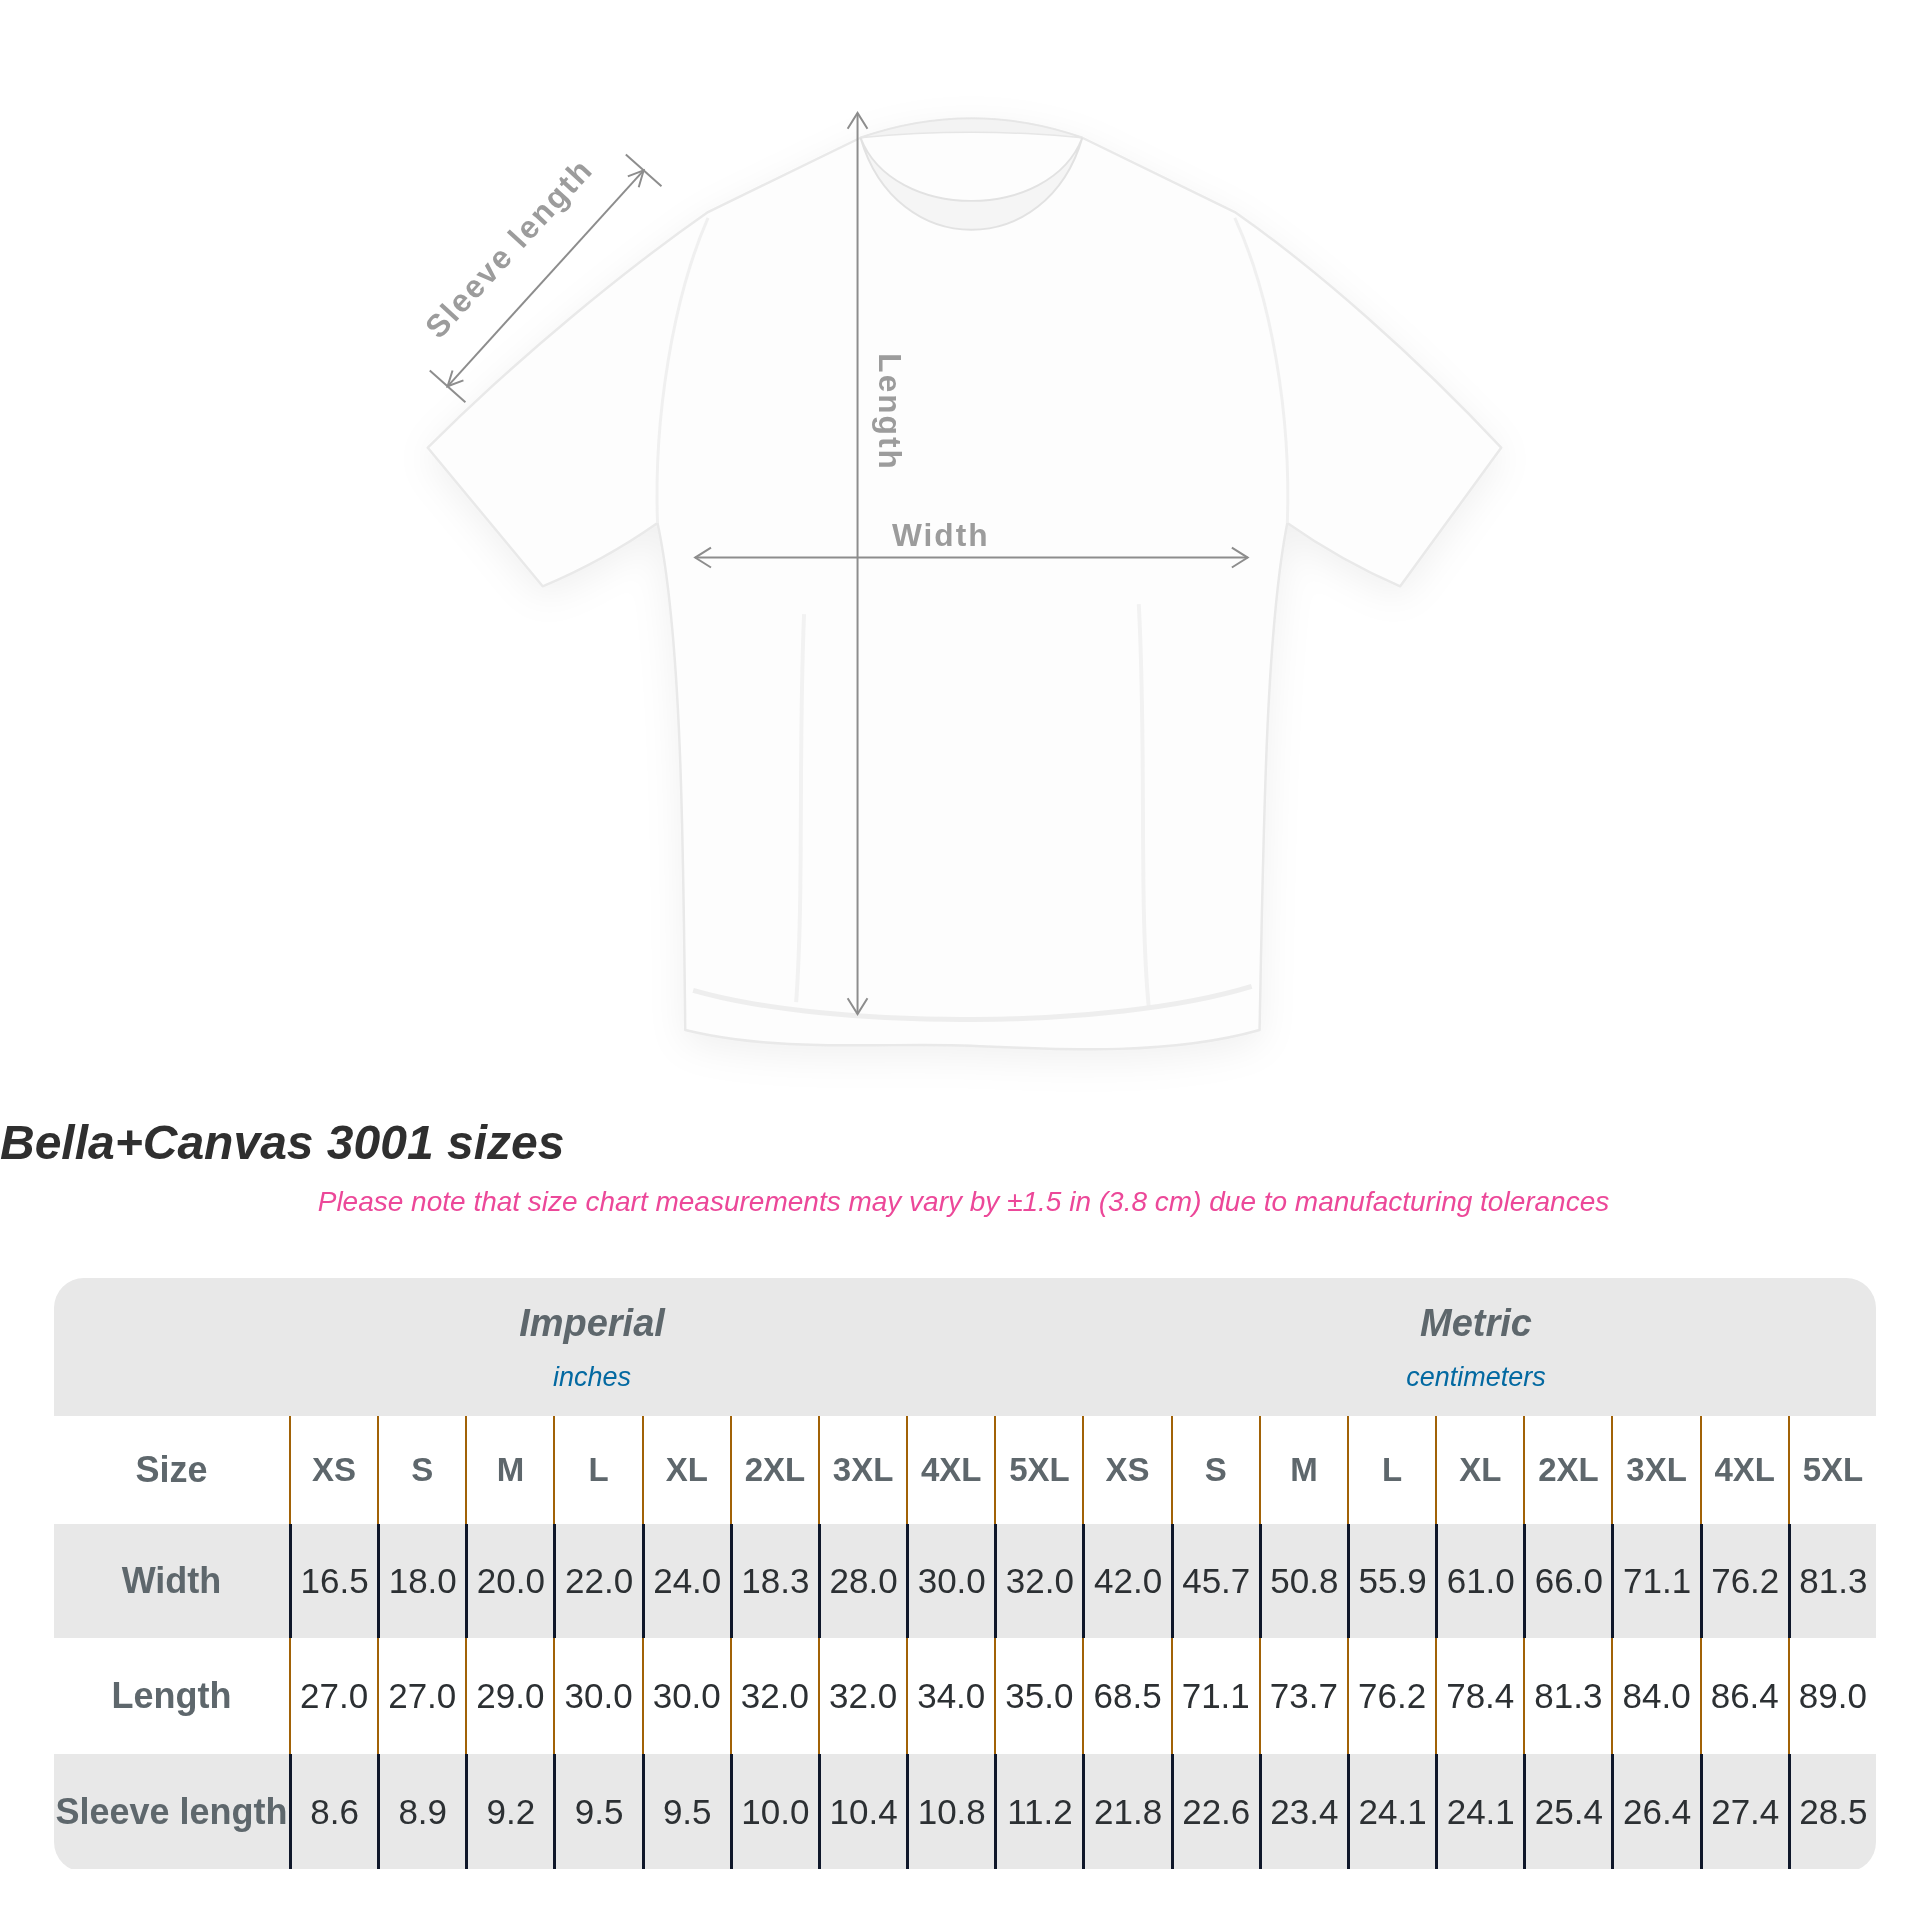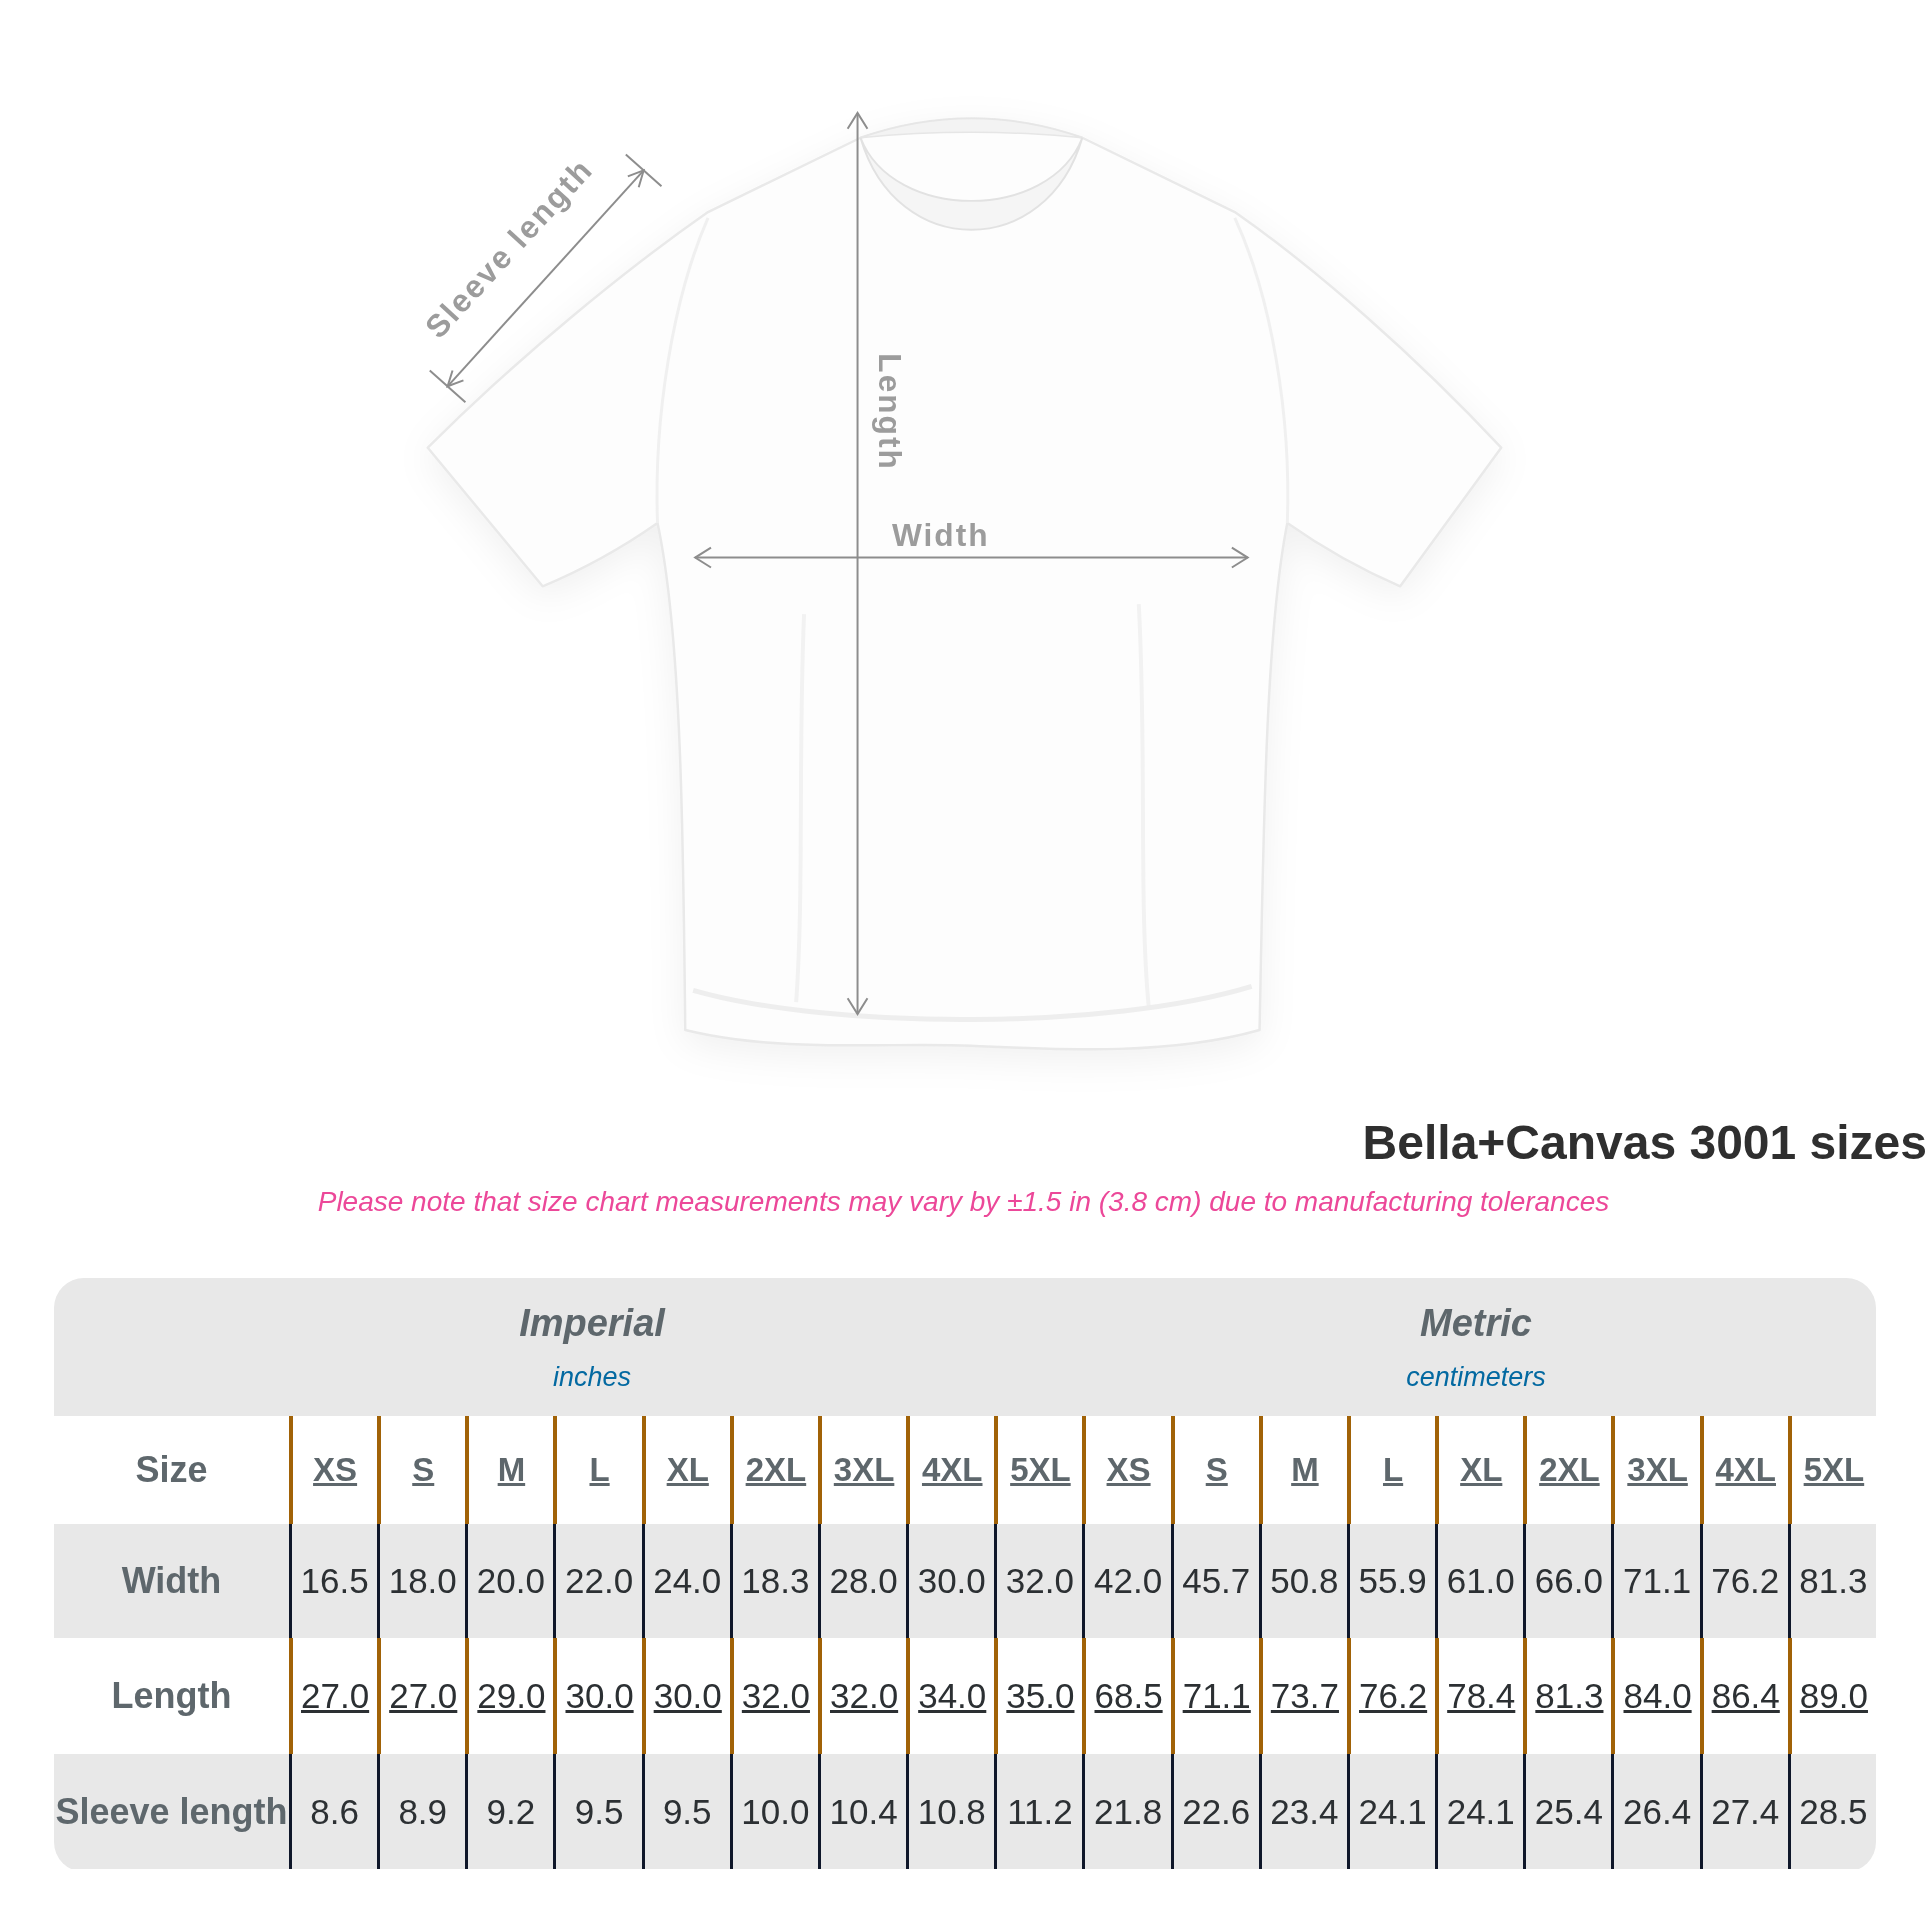--- a/index.html
+++ b/index.html
@@ -6,40 +6,40 @@
   .stage{
     position:relative;width:1927px;height:1927px;background:#ffffff;overflow:hidden;
     font-family:"Liberation Sans","DejaVu Sans",sans-serif;
   }
   
   .diagram{position:absolute;left:0;top:0;width:1927px;height:1238px;}
   .tee{filter:drop-shadow(0 10px 18px rgba(0,0,0,0.06));}
   .dim-line{stroke:#8d8d8d;stroke-width:2;fill:none;}
   .dim-label{fill:#9c9c9c;font-weight:bold;font-size:32px;letter-spacing:2px;}
   
-  .title{position:absolute;left:0;top:1115px;width:100%;text-align:right;
-         font-size:48px;font-weight:bold;color:#2f2f2f;}
+  .title{position:absolute;left:0;top:1115px;width:100%;text-align:left;
+         font-size:48px;font-weight:bold;color:#2f2f2f;font-style:italic;}
   .subtitle{position:absolute;left:0;top:1186px;width:100%;text-align:center;
          font-size:28px;font-style:italic;color:#ec4899;}
   
   .size-table{position:absolute;left:54px;top:1278px;width:1822px;height:594px;
          border-radius:30px;overflow:hidden;background:#fff;}
   .band{position:relative;height:138px;background:#e8e8e8;}
   .band-title{position:absolute;top:24px;width:396px;text-align:center;}
   .band-title .uname{font-size:38px;font-weight:bold;font-style:italic;color:#5e676c;}
   .band-title .usub{margin-top:17px;font-size:27px;font-style:italic;color:#0369a1;}
   .band-imperial{left:340px;}
   .band-metric{left:1224px;}
   .row{display:grid;grid-template-columns:235px repeat(18,1fr);}
   .r-size{height:108px;background:#ffffff;}
   .r-width{height:114px;background:#e8e8e8;}
   .r-length{height:116px;background:#ffffff;}
   .r-sleeve{height:115px;background:#e8e8e8;}
   .cell{display:flex;align-items:center;justify-content:center;}
-  .r-size .cell + .cell,.r-length .cell + .cell{border-left:4px solid #a16207;text-decoration:underline;}
+  .r-size .cell + .cell,.r-length .cell + .cell{border-left:2px solid #a16207;}
   .r-width .cell + .cell,.r-sleeve .cell + .cell{border-left:3px solid #0f172a;}
   .lbl{font-size:36px;font-weight:bold;color:#5e676c;}
   .hd{font-size:33px;font-weight:bold;color:#5e676c;}
   .val{font-size:35px;color:#2c3033;}
 </style>
 </head>
 <body>
 
 <div class="stage">
 

